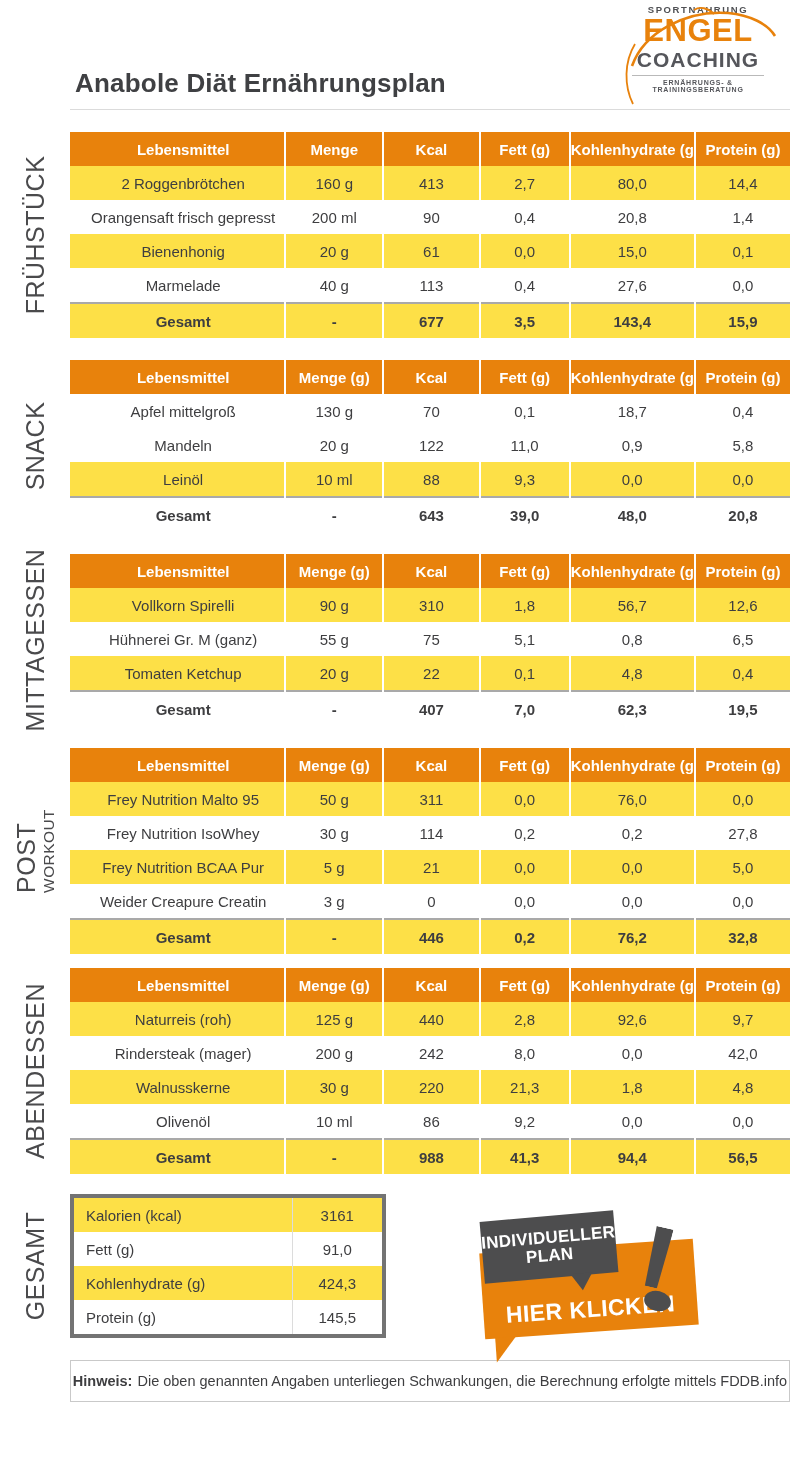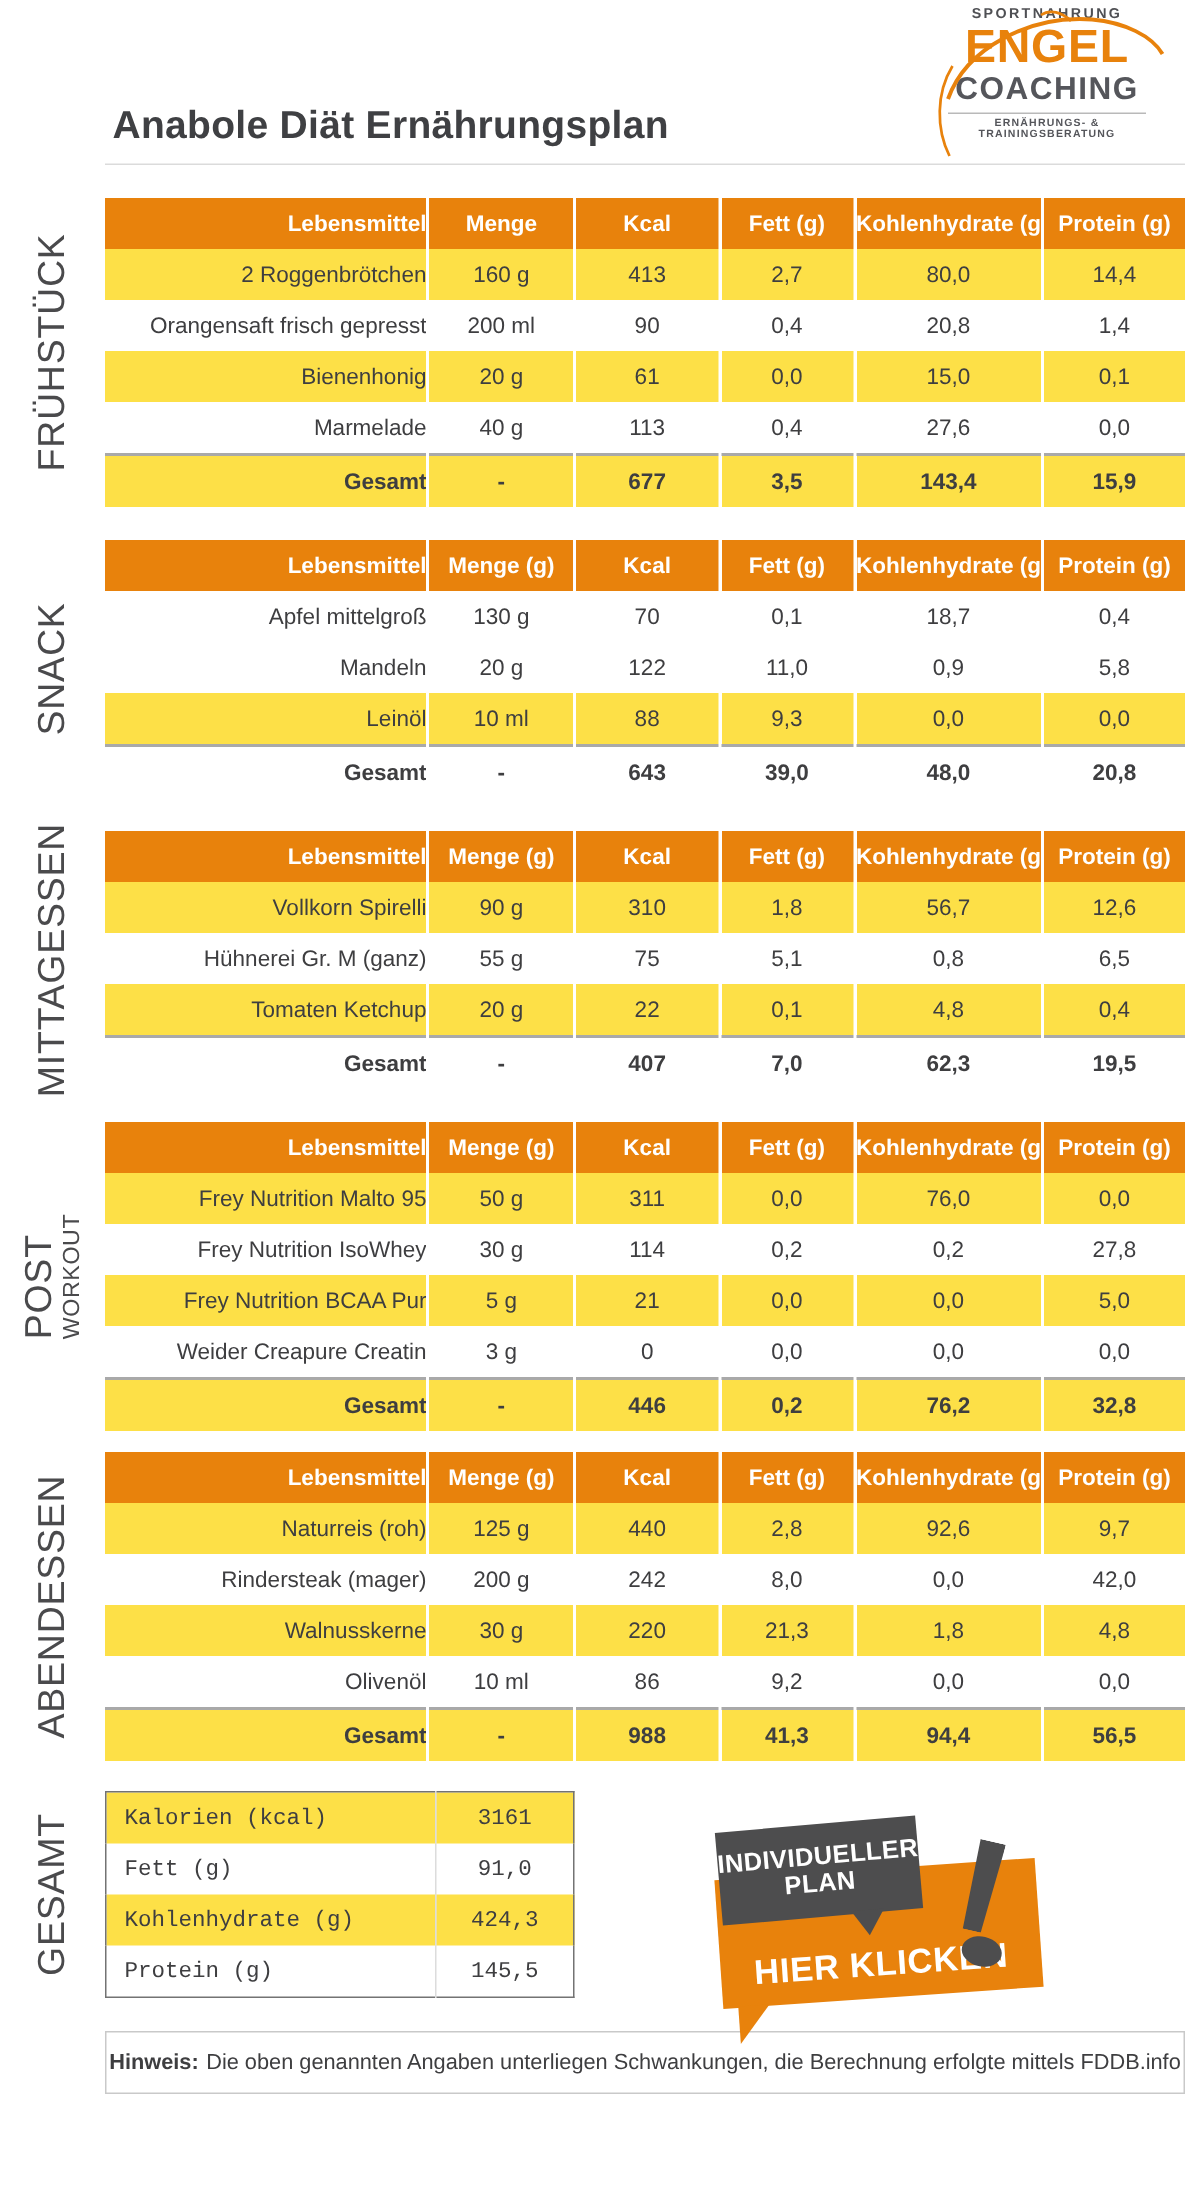--- a/index.html
+++ b/index.html
@@ -27,27 +27,27 @@
   .gutter{flex:0 0 70px;width:70px;position:relative;}
   .vlabel{position:absolute;top:50%;left:50%;transform:translate(-50%,-50%) rotate(-90deg);
           white-space:nowrap;color:#4A4A4C;text-align:left;}
   .vlabel-main{font-size:25px;letter-spacing:.5px;line-height:1;}
   .vlabel-sub{font-size:15.5px;letter-spacing:.4px;line-height:1;margin-top:2px;}
   table{border-collapse:collapse;table-layout:fixed;}
   .meal-table{flex:1;width:720px;}
   .meal-table th,.meal-table td{height:34px;padding:0;font-size:15px;overflow:hidden;white-space:nowrap;}
   .meal-table th{background:#E8820C;color:#fff;font-weight:bold;}
   th.num,td.num{text-align:center;}
-  th.txt,td.txt{text-align:right;padding-left:12px;}
+  th.txt,td.txt{text-align:center;padding-left:12px;}
   .meal-table th + th,.meal-table td + td{border-left:2px solid #fff;}
   tr.alt{background:#fde047;}
   tr.total td{font-weight:bold;border-top:2px solid #A9A9A9;}
   
   .bottom-row{display:flex;margin-top:20px;padding-right:10px;position:relative;}
-  .summary-table{flex:0 0 312px;width:312px;border:1px solid #737373;font-family:Liberation Mono, monospace;}
+  .summary-table{flex:0 0 312px;width:312px;border:4px solid #737373;}
   .summary-table td{height:34px;padding:0;font-size:15px;}
   .summary-table td.txt{padding-left:12px;text-align:left;}
   .summary-table td.num{text-align:center;border-left:1px solid #DCDCDC;}
   .badge-wrap{flex:1;position:relative;}
   .badge{position:absolute;inset:0;cursor:pointer;}
   .bubble-orange{position:absolute;left:96px;top:52px;width:214px;height:86px;background:#E8820C;
     transform:rotate(-4deg);z-index:1;display:flex;align-items:flex-end;justify-content:center;
     padding-bottom:9px;box-sizing:border-box;color:#fff;font-weight:bold;font-size:23px;letter-spacing:.5px;}
   .tail-orange{position:absolute;top:99%;left:10px;width:0;height:0;
     border-top:25px solid #E8820C;border-right:21px solid transparent;}

